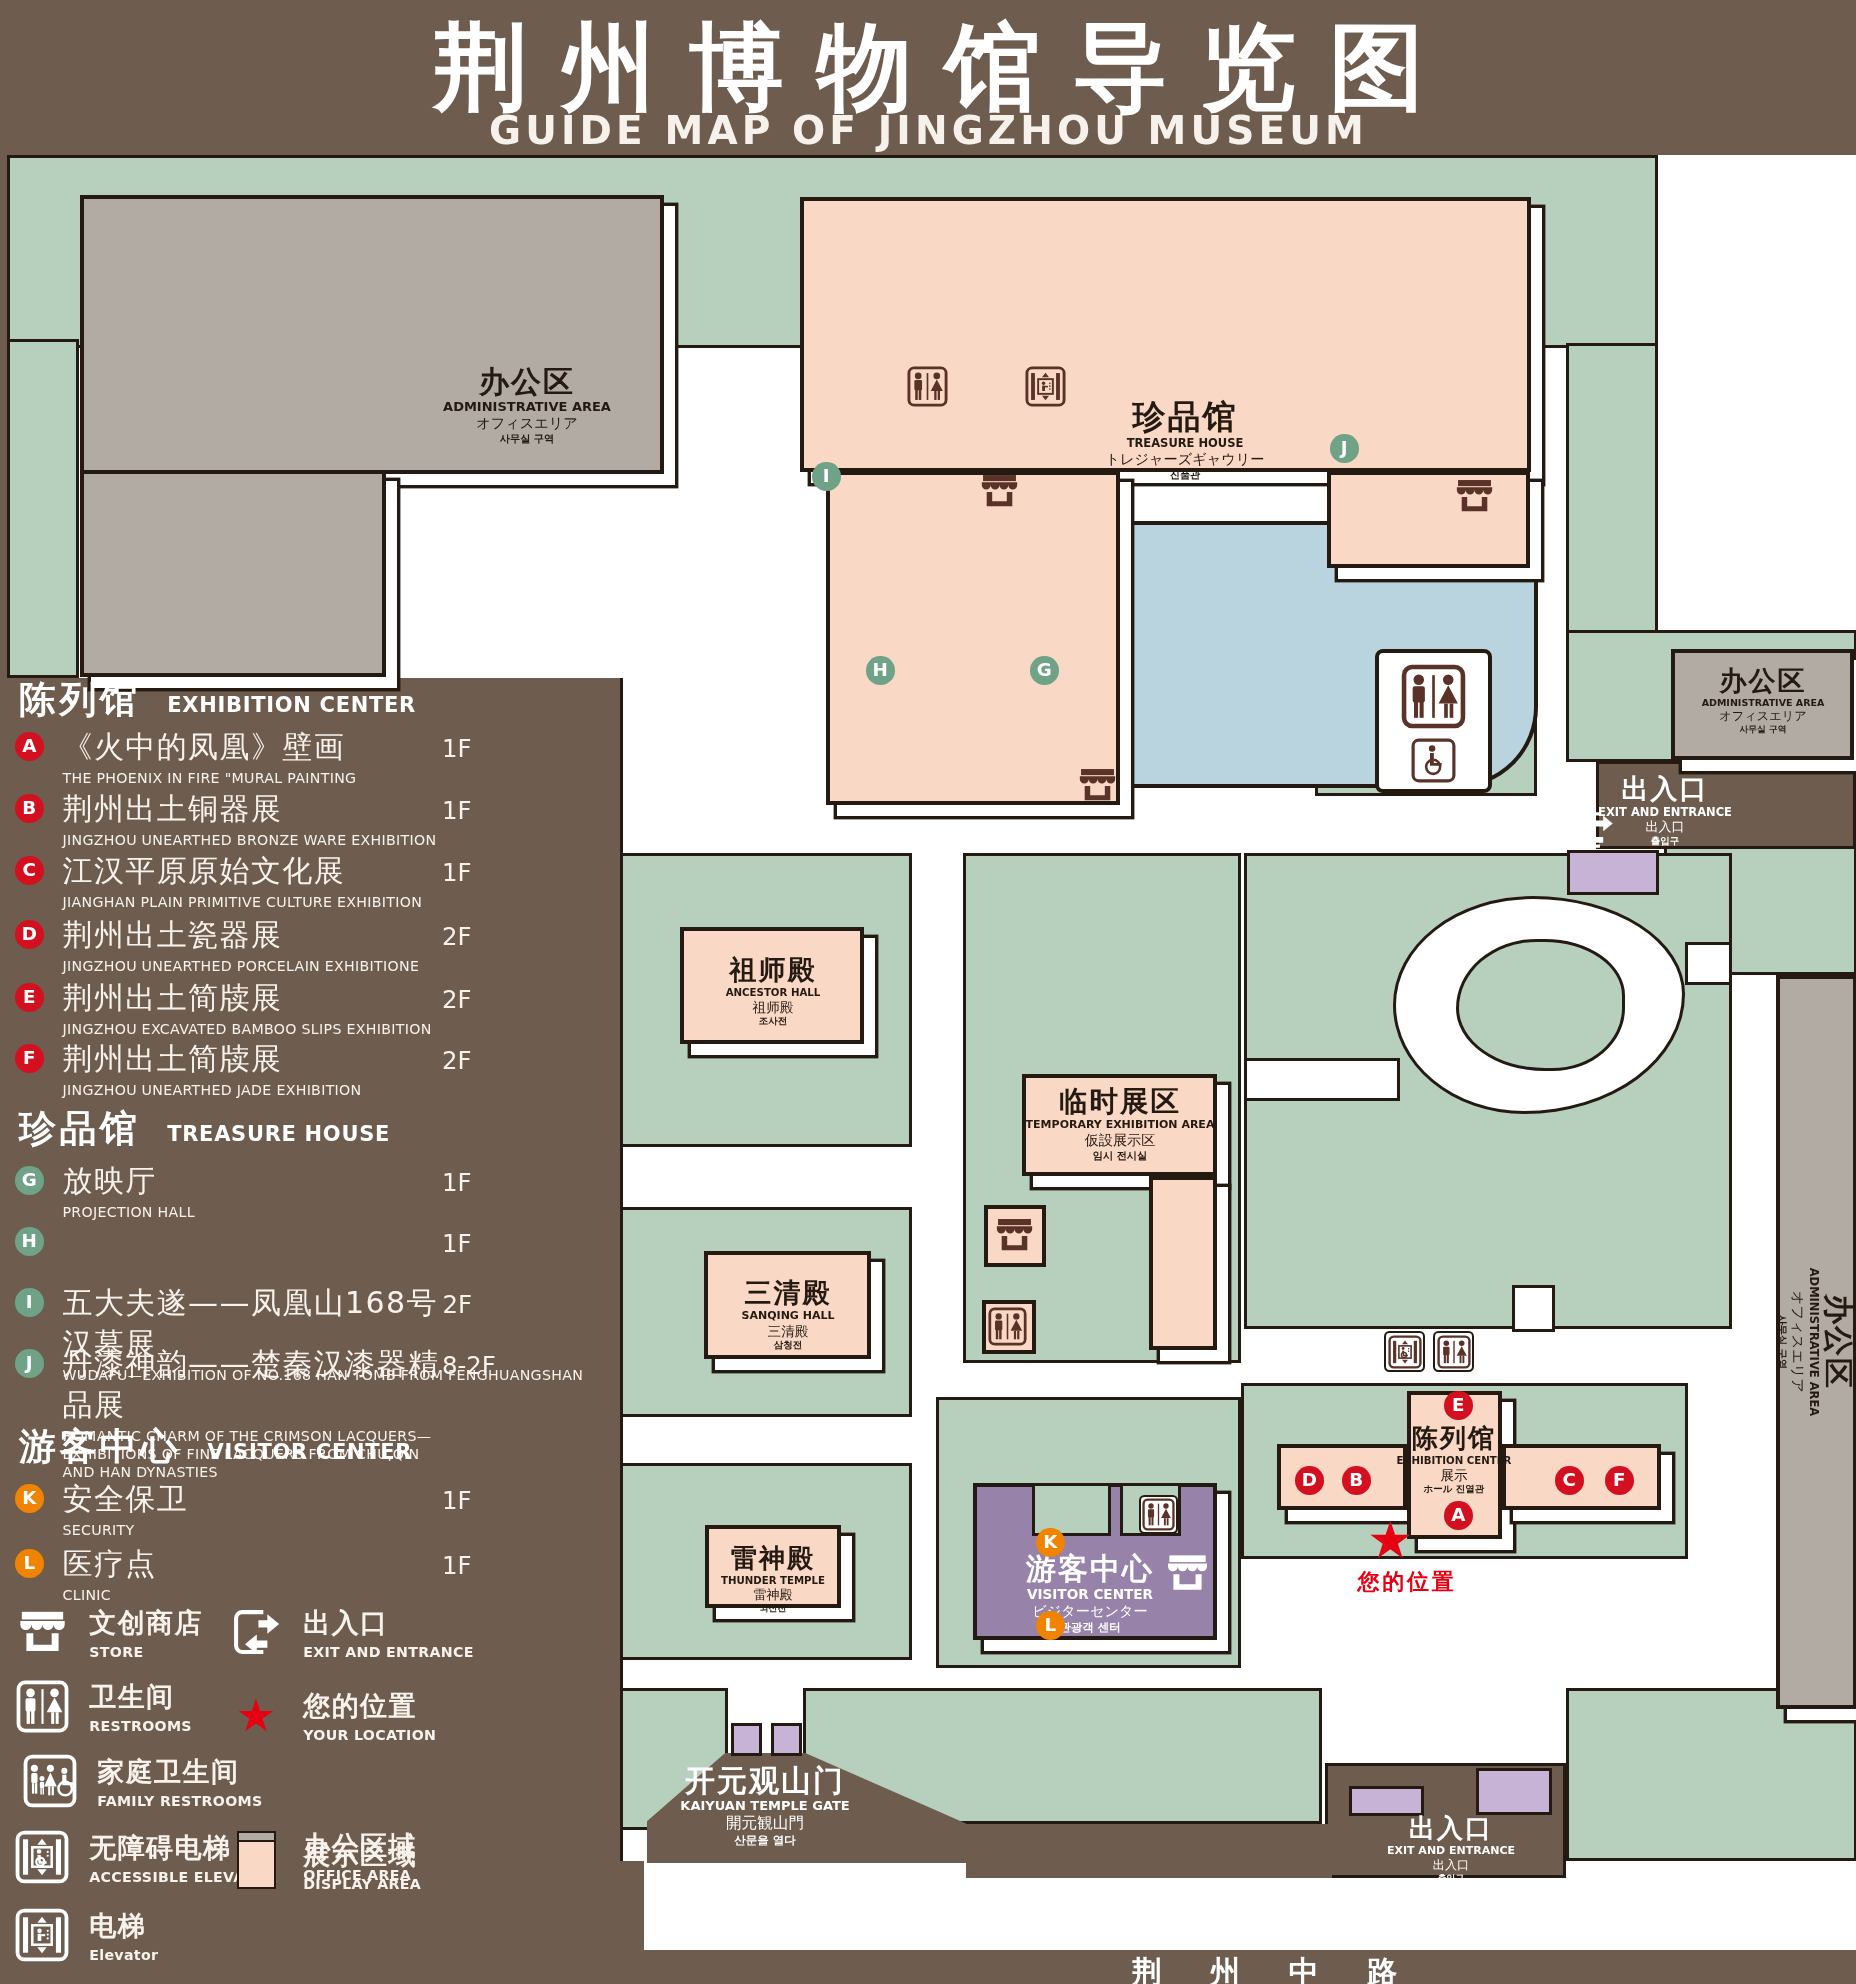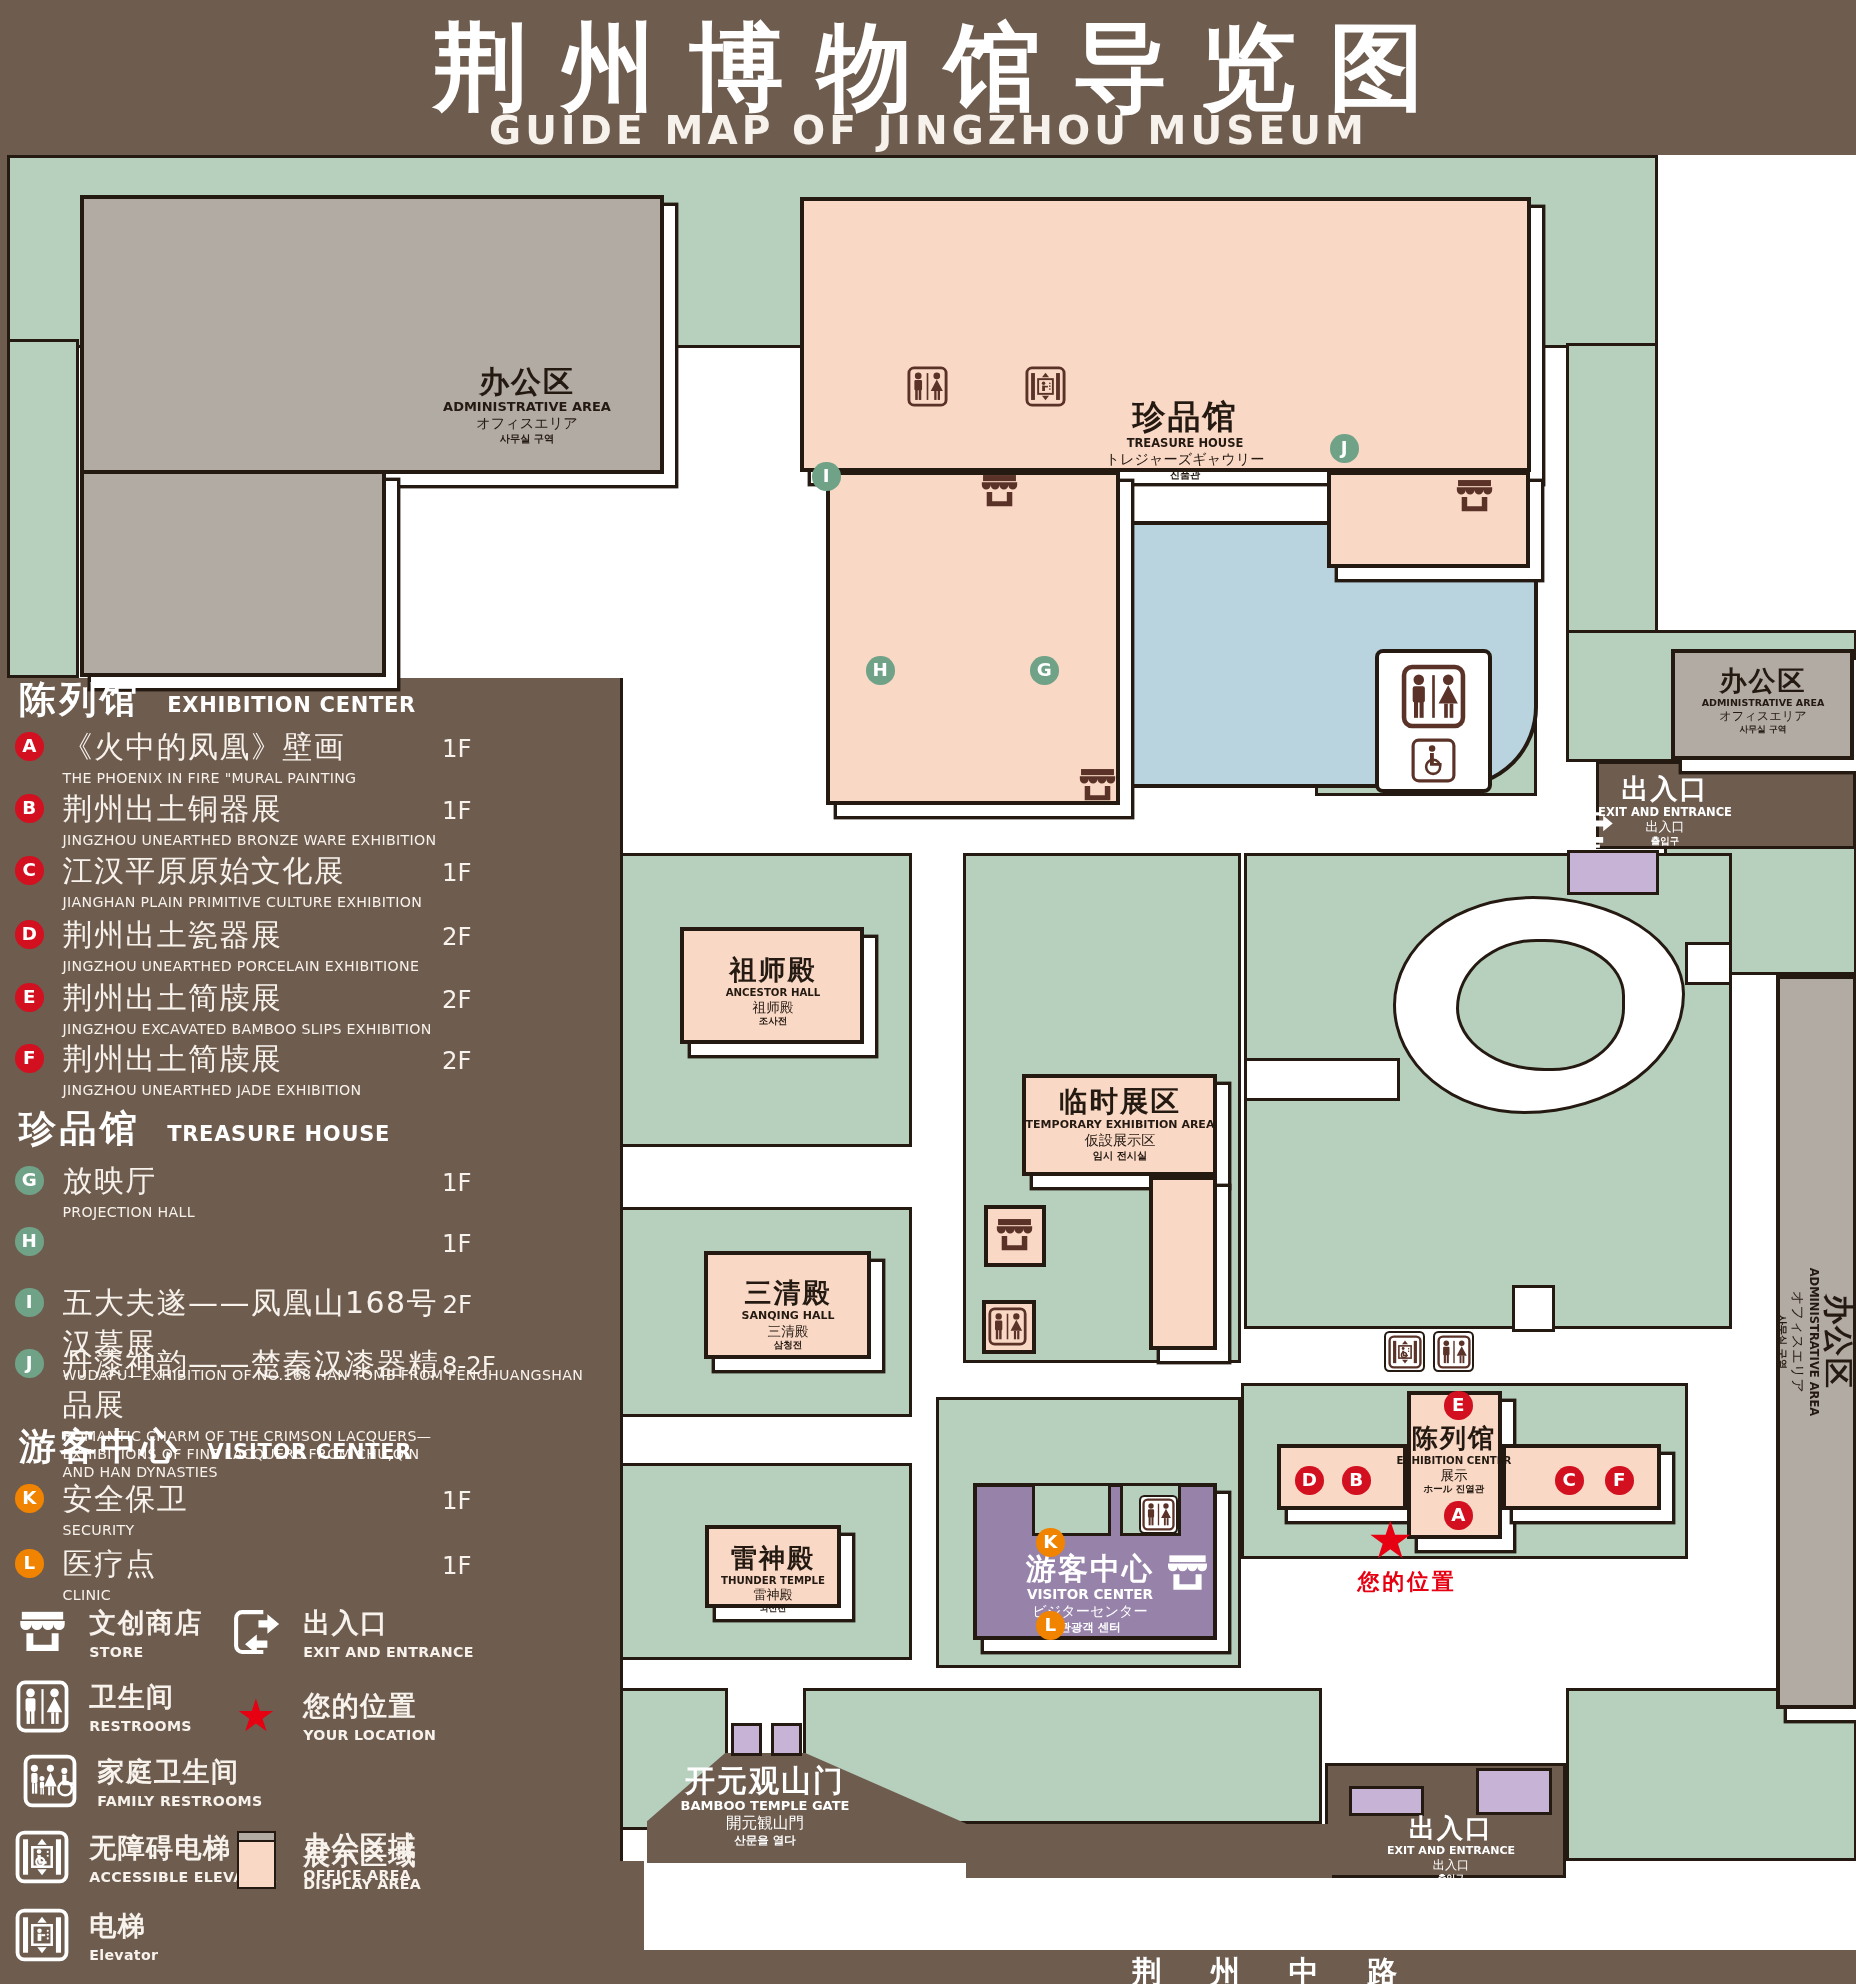--- a/index.html
+++ b/index.html
@@ -326,21 +326,21 @@
 
 <div class="abs bldg-label light" style="left:1451px;top:1814px">
   <div class="l-cn" style="font-size:26px">出入口</div>
   <div class="l-en" style="font-size:11px">EXIT AND ENTRANCE</div>
   <div class="l-jp" style="font-size:12.2px">出入口</div>
   <div class="l-kr" style="font-size:8.8px">출입구</div>
 </div>
 
 <div class="abs bldg-label light" style="left:765px;top:1764px">
   <div class="l-cn" style="font-size:30px">开元观山门</div>
-  <div class="l-en" style="font-size:13px">BAMBOO TEMPLE GATE</div>
+  <div class="l-en" style="font-size:13px">KAIYUAN TEMPLE GATE</div>
   <div class="l-jp" style="font-size:15.6px">開元観山門</div>
   <div class="l-kr" style="font-size:11.5px">산문을 열다</div>
 </div>
 
 <div class="abs road-text" style="left:1274px;top:1952px">荆 州 中 路</div>
 
 <div class="abs marker m-green" style="left:812px;top:462px">I</div>
 <div class="abs marker m-green" style="left:866px;top:656px">H</div>
 <div class="abs marker m-green" style="left:1030px;top:656px">G</div>
 <div class="abs marker m-green" style="left:1330px;top:434px">J</div>

